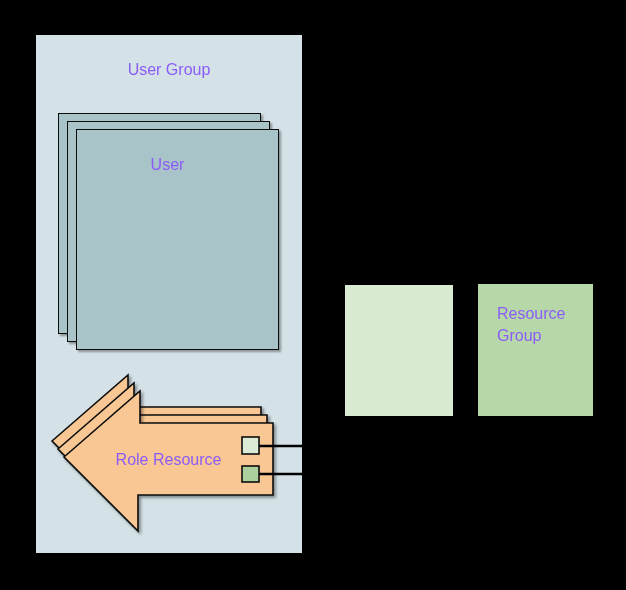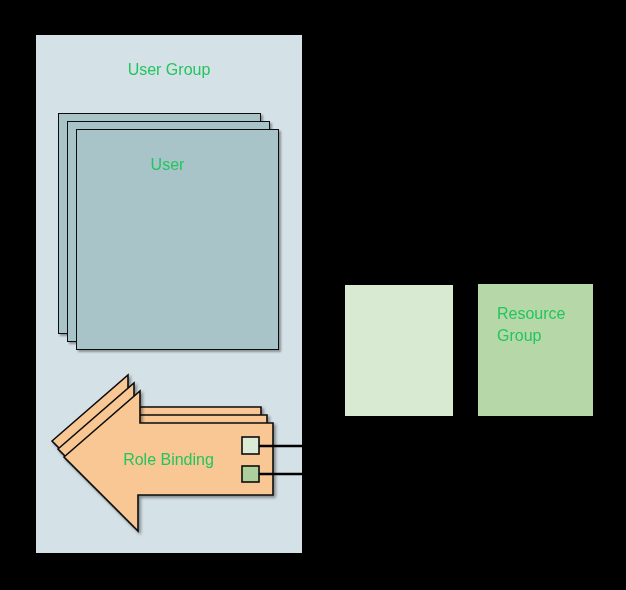--- a/index.html
+++ b/index.html
@@ -42,21 +42,21 @@
   }
   .port-square {
     stroke: #0d0d0d;
     stroke-width: 1.6;
   }
   .connector-line { stroke-width: 2.4; }
   .label {
     position: absolute;
     font-size: 16px;
     line-height: 19px;
-    color: #22c55e;
+    color: #8b5cf6;
     white-space: pre-line;
   }
   #user-group-label   { left: 36px;  top: 60px;  width: 266px; text-align: center; }
   #user-label         { left: 58px;  top: 155px; width: 219px; text-align: center; }
   #role-binding-label { left: 64px;  top: 450px; width: 209px; text-align: center; }
   #role-label         { left: 345px; top: 304px; width: 108px; text-align: center; }
   #resource-group-label { left: 497px; top: 303px; width: 86px; text-align: left; line-height: 22px; }
   .green-box { position: absolute; }
   #role-box           { left: 345px; top: 285px; width: 108px; height: 131px; background: #d9ead3; }
   #resource-group-box { left: 478px; top: 284px; width: 115px; height: 132px; background: #b6d7a8; }
@@ -82,16 +82,16 @@
 
     <line class="connector-line" x1="259" y1="446" x2="302" y2="446" stroke="#000000"></line>
     <line class="connector-line" x1="259" y1="474" x2="302" y2="474" stroke="#000000"></line>
 
     <rect class="port-square" x="242" y="437" width="17" height="17" fill="#dcebd5"></rect>
     <rect class="port-square" x="242" y="466" width="17" height="16" fill="#abd09d"></rect>
   </svg>
 
   <div class="label" id="user-group-label">User Group</div>
   <div class="label" id="user-label">User</div>
-  <div class="label" id="role-binding-label">Role Binding</div>
+  <div class="label" id="role-binding-label">Role Resource</div>
   <div class="label" id="resource-group-label">Resource Group</div>
 
 </div>
 
 </body></html>

